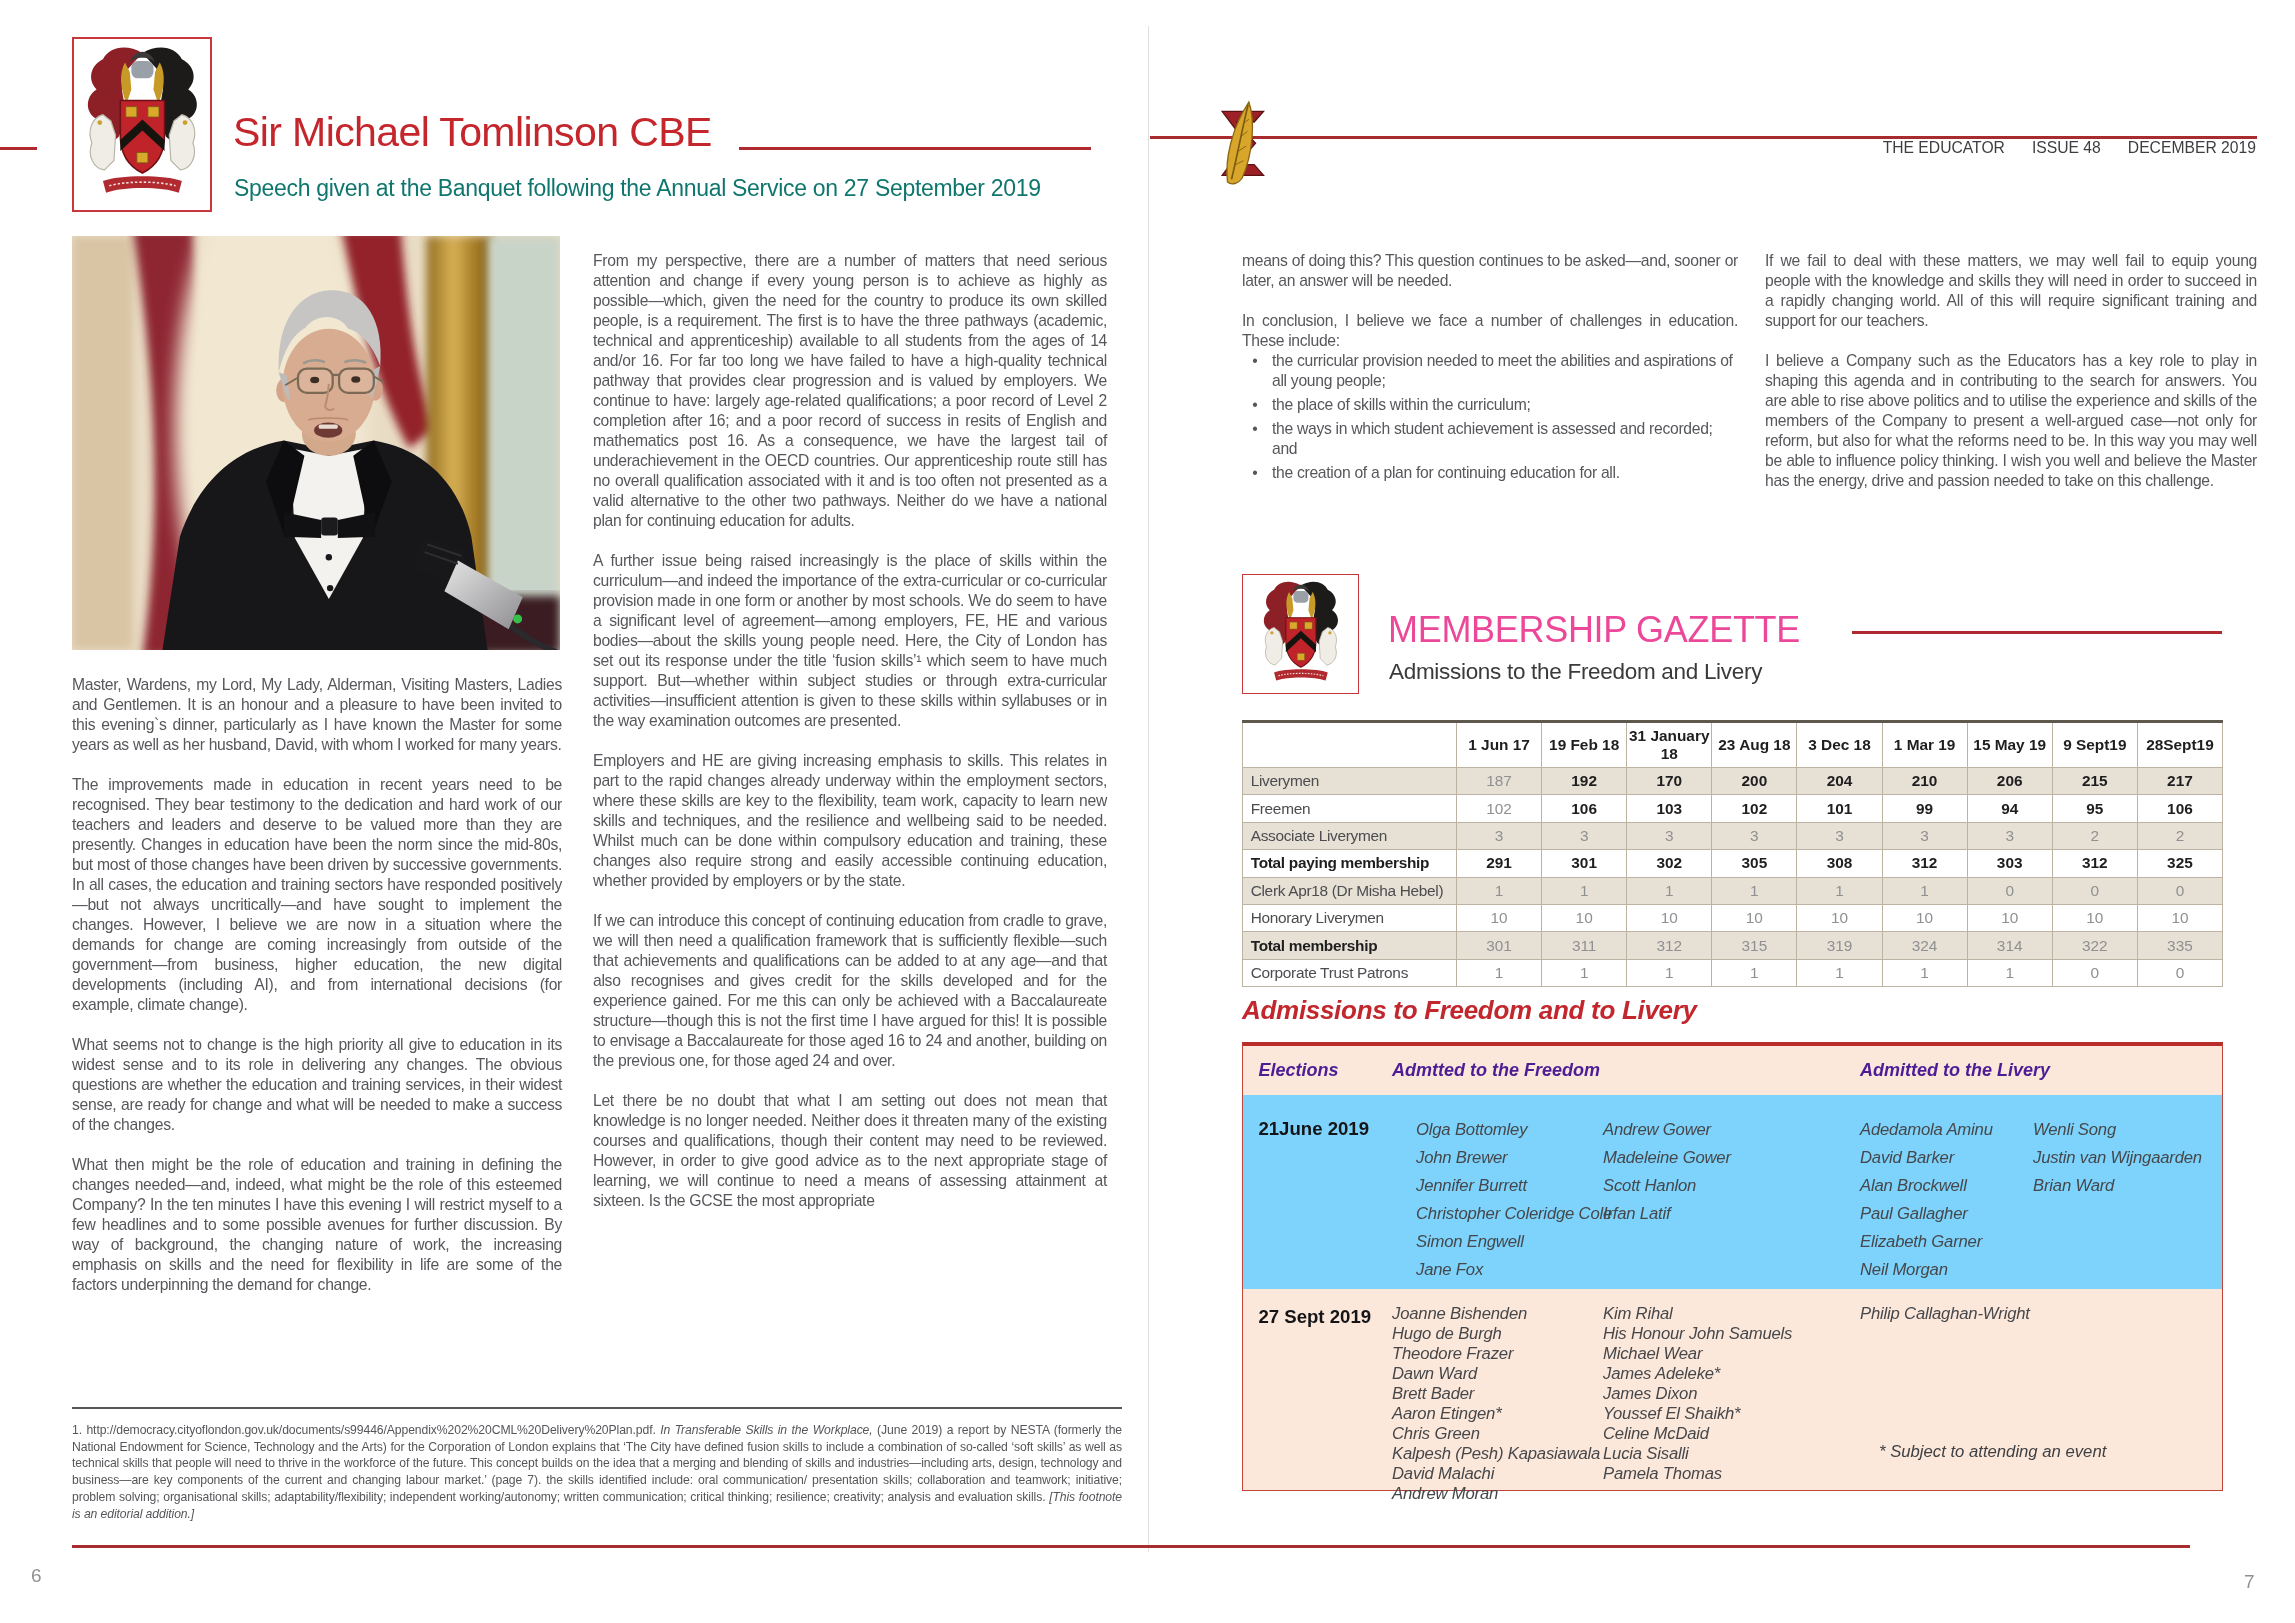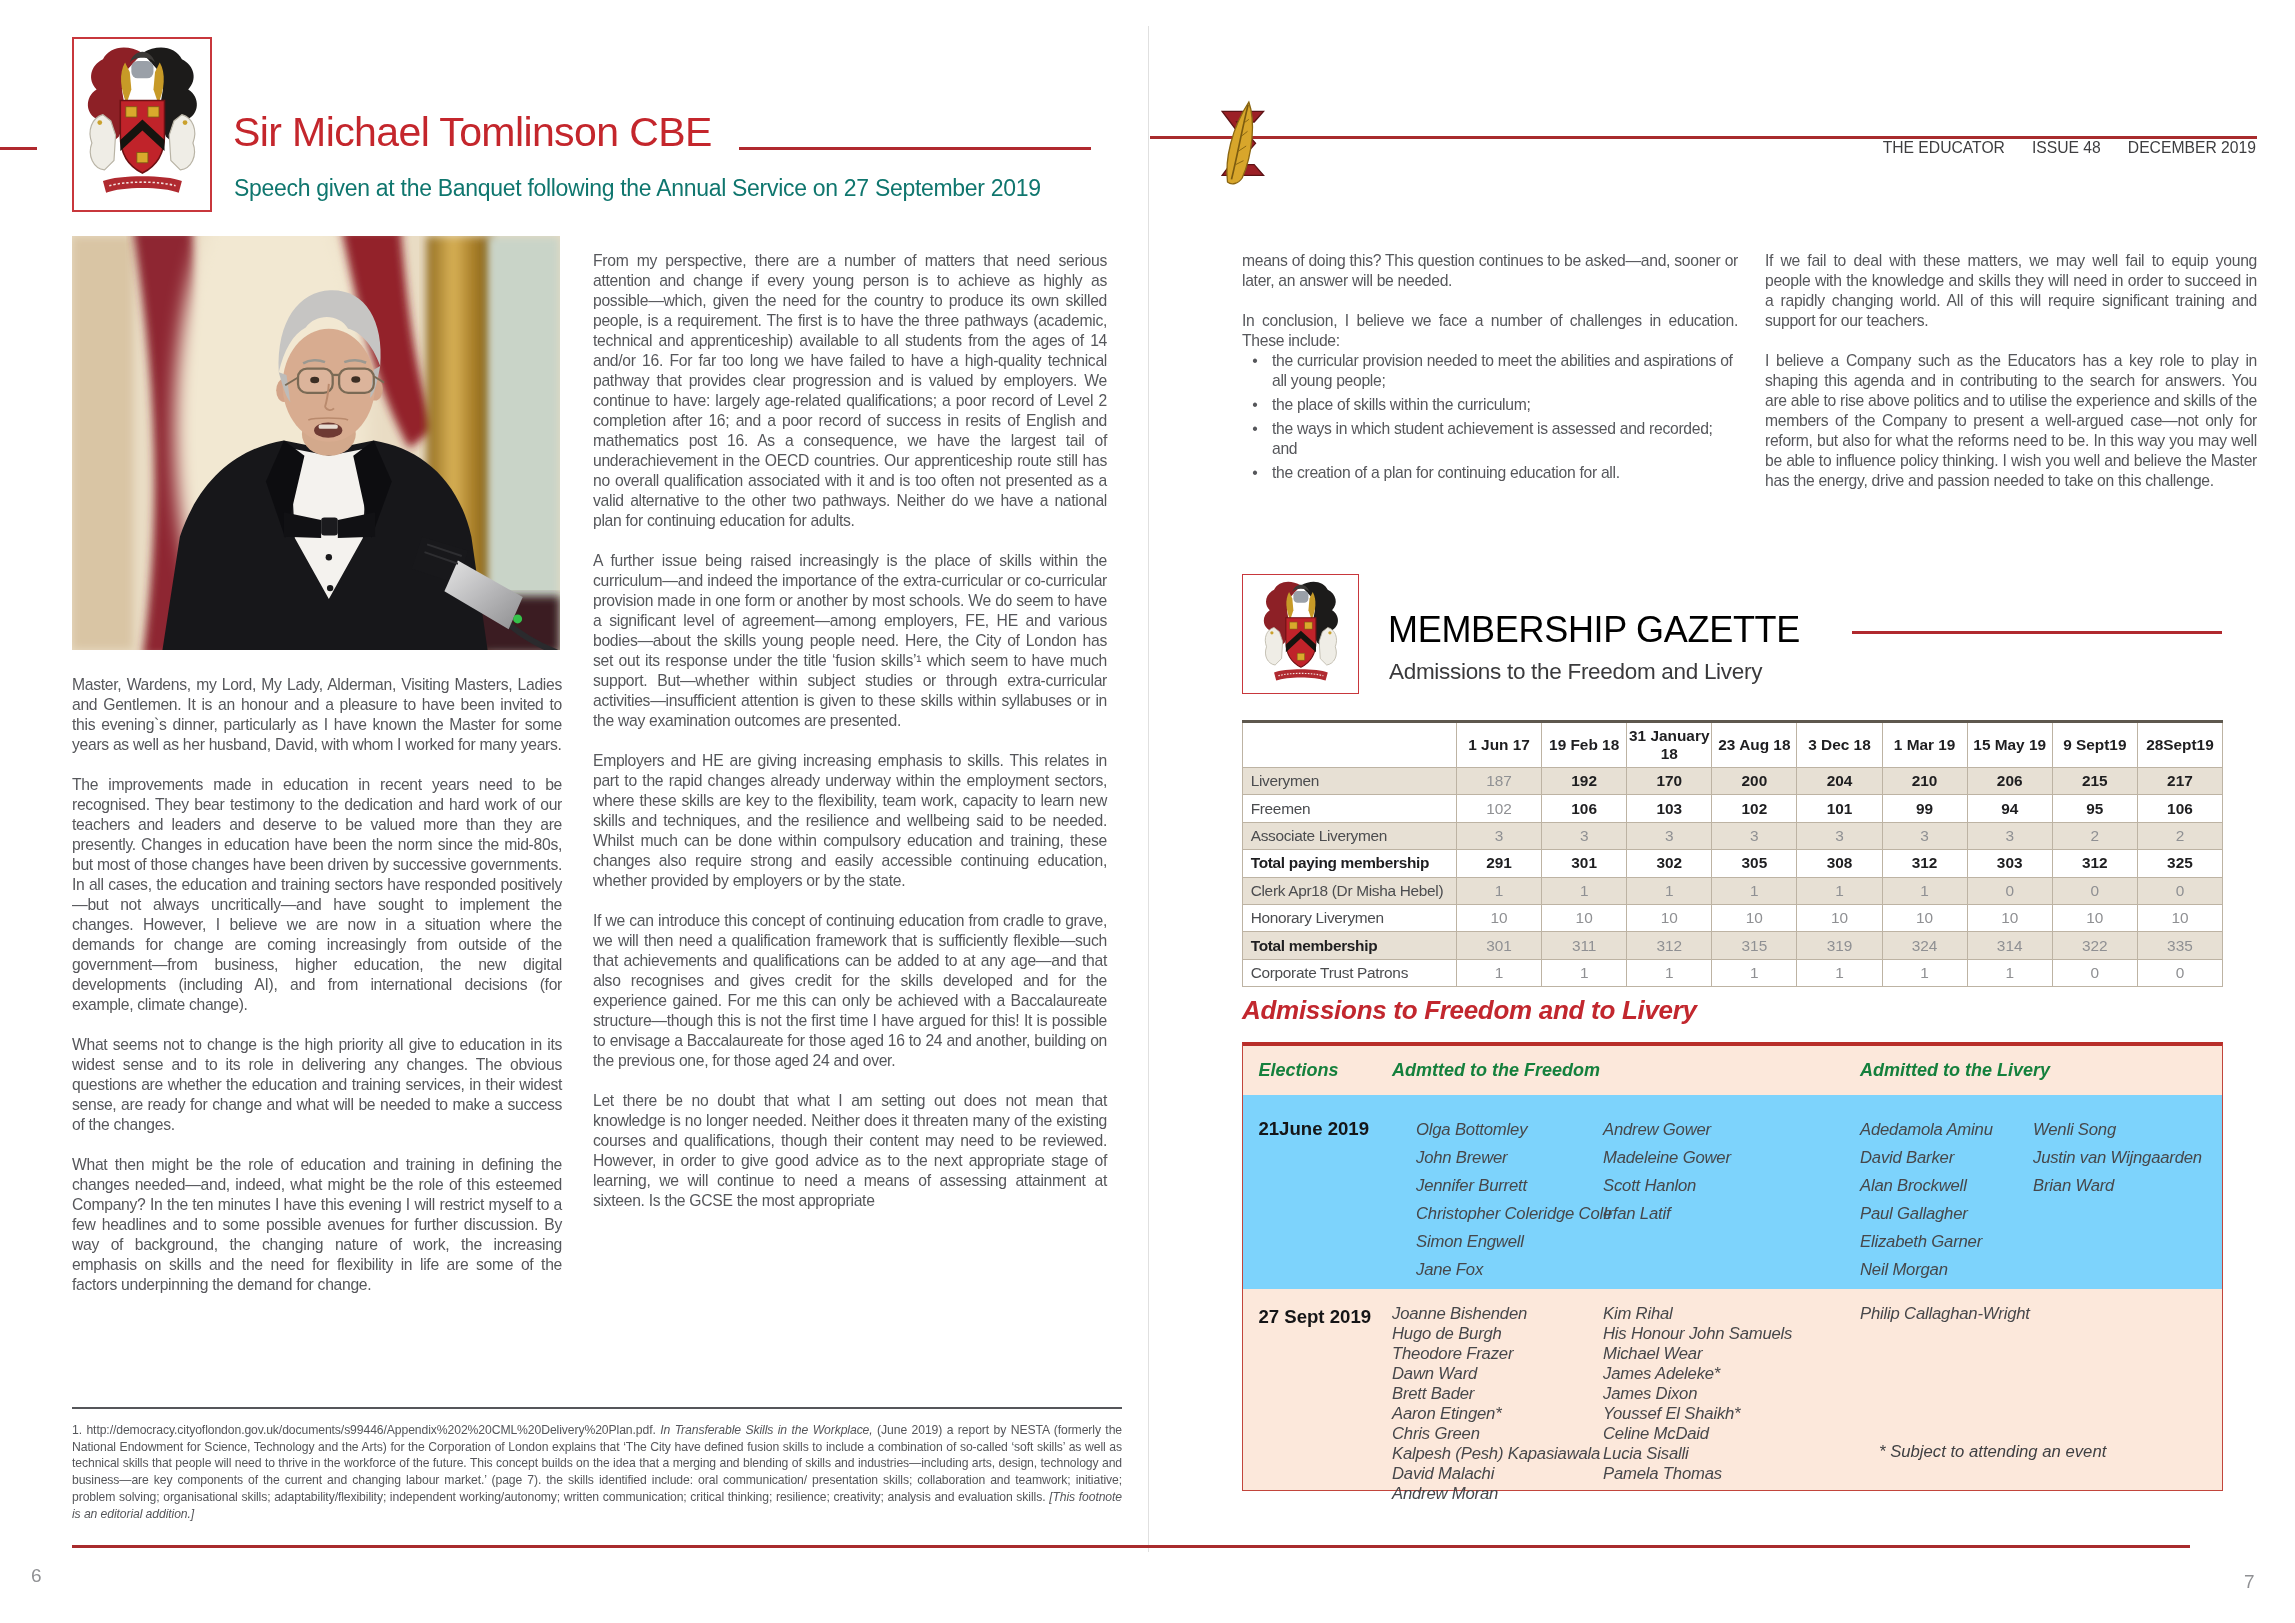--- a/index.html
+++ b/index.html
@@ -22,40 +22,40 @@
   .col p:last-child{margin-bottom:0;}
   ul.bullets{list-style:none;margin:0 0 20px 0;padding:0;}
   ul.bullets li{position:relative;padding-left:30px;margin-bottom:3.9px;text-align:left;}
   ul.bullets li::before{content:"•";position:absolute;left:10.3px;top:0;color:#56575b;}
   
   .footnote-rule{position:absolute;background:#55565a;height:1.9px;}
   .footnote{position:absolute;font-size:12.2px;line-height:16.7px;text-align:justify;color:#55565a;letter-spacing:-0.1px;}
   .footnote .it{font-style:italic;}
   .pagenum{position:absolute;font-size:19px;color:#909194;}
   
-  .gazette-title{position:absolute;font-size:36px;color:#000000;letter-spacing:-0.3px;white-space:nowrap;}
+  .gazette-title{position:absolute;font-size:36px;color:#ec4899;letter-spacing:-0.3px;white-space:nowrap;}
   .gazette-subtitle{position:absolute;font-size:22.5px;color:#3a3a3c;letter-spacing:-0.3px;white-space:nowrap;}
   table.members{position:absolute;left:1242px;top:720px;width:981px;table-layout:fixed;border-collapse:collapse;
      border:1.9px solid #6f695f;border-top:3.9px solid #5e584e;background:#fff;}
   table.members th,table.members td{border:1.3px solid #bdb3a3;overflow:hidden;}
   table.members thead th{height:42px;font-size:15.4px;color:#1e1e20;font-weight:bold;text-align:center;background:#fff;}
   table.members th.corner{width:211px;}
   table.members td{height:24.4px;font-size:15.4px;}
   table.members tr.shaded td{background:#e7e0d4;}
   td.lbl{text-align:left;padding-left:7.7px;color:#4b4c4f;letter-spacing:-0.3px;}
   td.lbl.b{font-weight:bold;color:#1e1e20;}
   td.val{text-align:center;}
   td.val.bold{font-weight:bold;color:#1e1e20;}
   td.val.light{color:#8f9093;font-weight:400;}
   
   .adm-title{position:absolute;font-size:26px;font-weight:bold;font-style:italic;color:#c2272e;white-space:nowrap;letter-spacing:-0.3px;}
   .adm-panel{position:absolute;left:1242px;top:1042px;width:981px;height:449px;box-sizing:border-box;
      background:#fff;border:1.9px solid #c2453b;border-top:4.5px solid #b92e2a;}
   .adm-head{position:absolute;left:0;right:0;top:0;height:49px;background:#fce8db;}
-  .adm-head .hlabel{position:absolute;top:14px;font-size:18px;font-weight:bold;font-style:italic;color:#15803d;white-space:nowrap;}
+  .adm-head .hlabel{position:absolute;top:14px;font-size:18px;font-weight:bold;font-style:italic;color:#4c1d95;white-space:nowrap;}
   .adm-group{position:absolute;left:0;right:0;}
   .adm-group.g1{top:49px;height:194px;background:#7dd3fc;}
   .adm-group.g2{top:243px;bottom:0;background:#fce8db;}
   .adm-date{position:absolute;left:15.4px;font-size:18.6px;font-weight:bold;color:#151517;white-space:nowrap;}
   .names{position:absolute;font-size:16.7px;font-style:italic;color:#46474a;letter-spacing:-0.2px;}
   .g1 .names .name{line-height:28px;}
   .g2 .names .name{line-height:20px;}
   .subject-note{position:absolute;left:636px;top:153px;font-size:16.7px;font-style:italic;color:#3f4043;white-space:nowrap;}
   
   .photo{position:absolute;left:72px;top:236px;width:488px;height:414px;overflow:hidden;background:#e9dcc4;}

